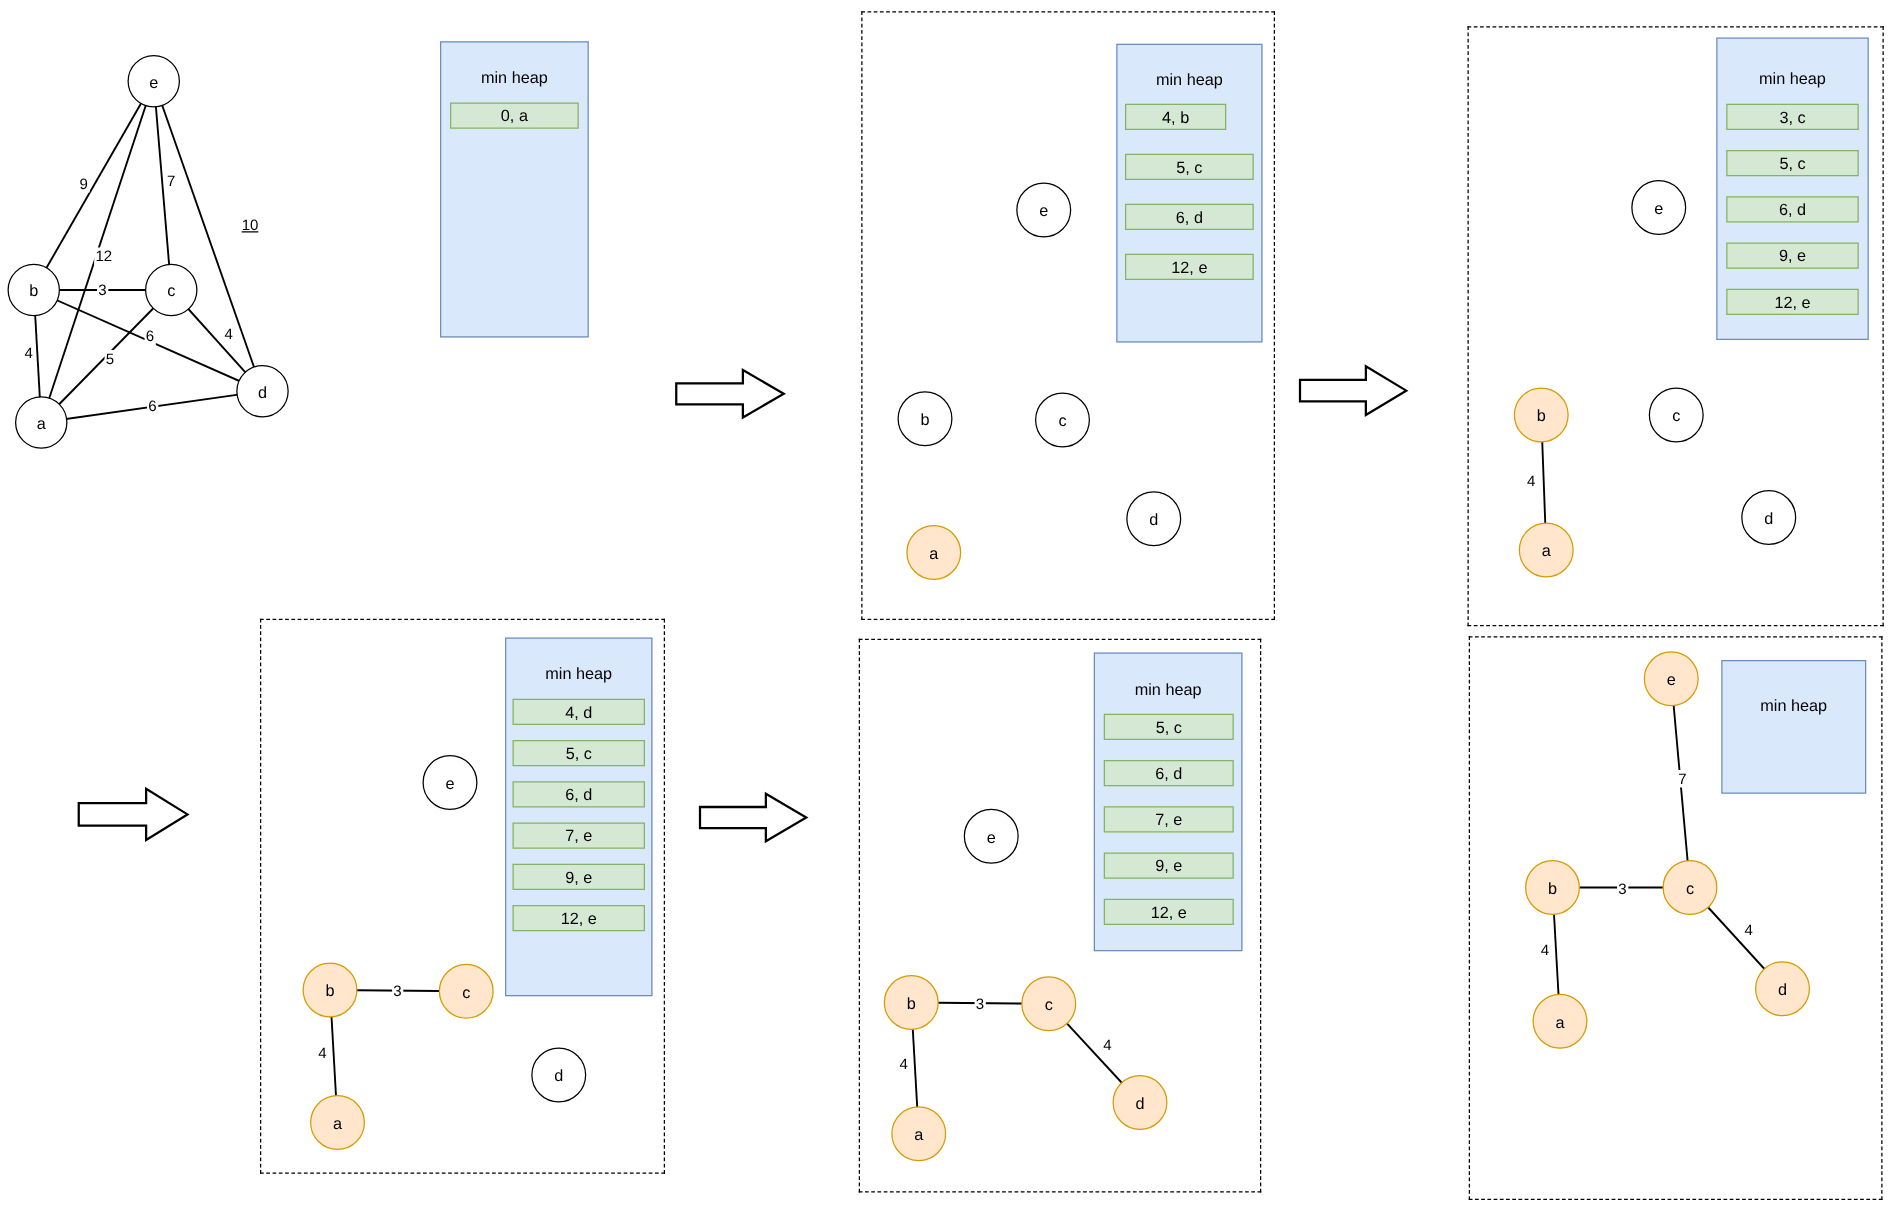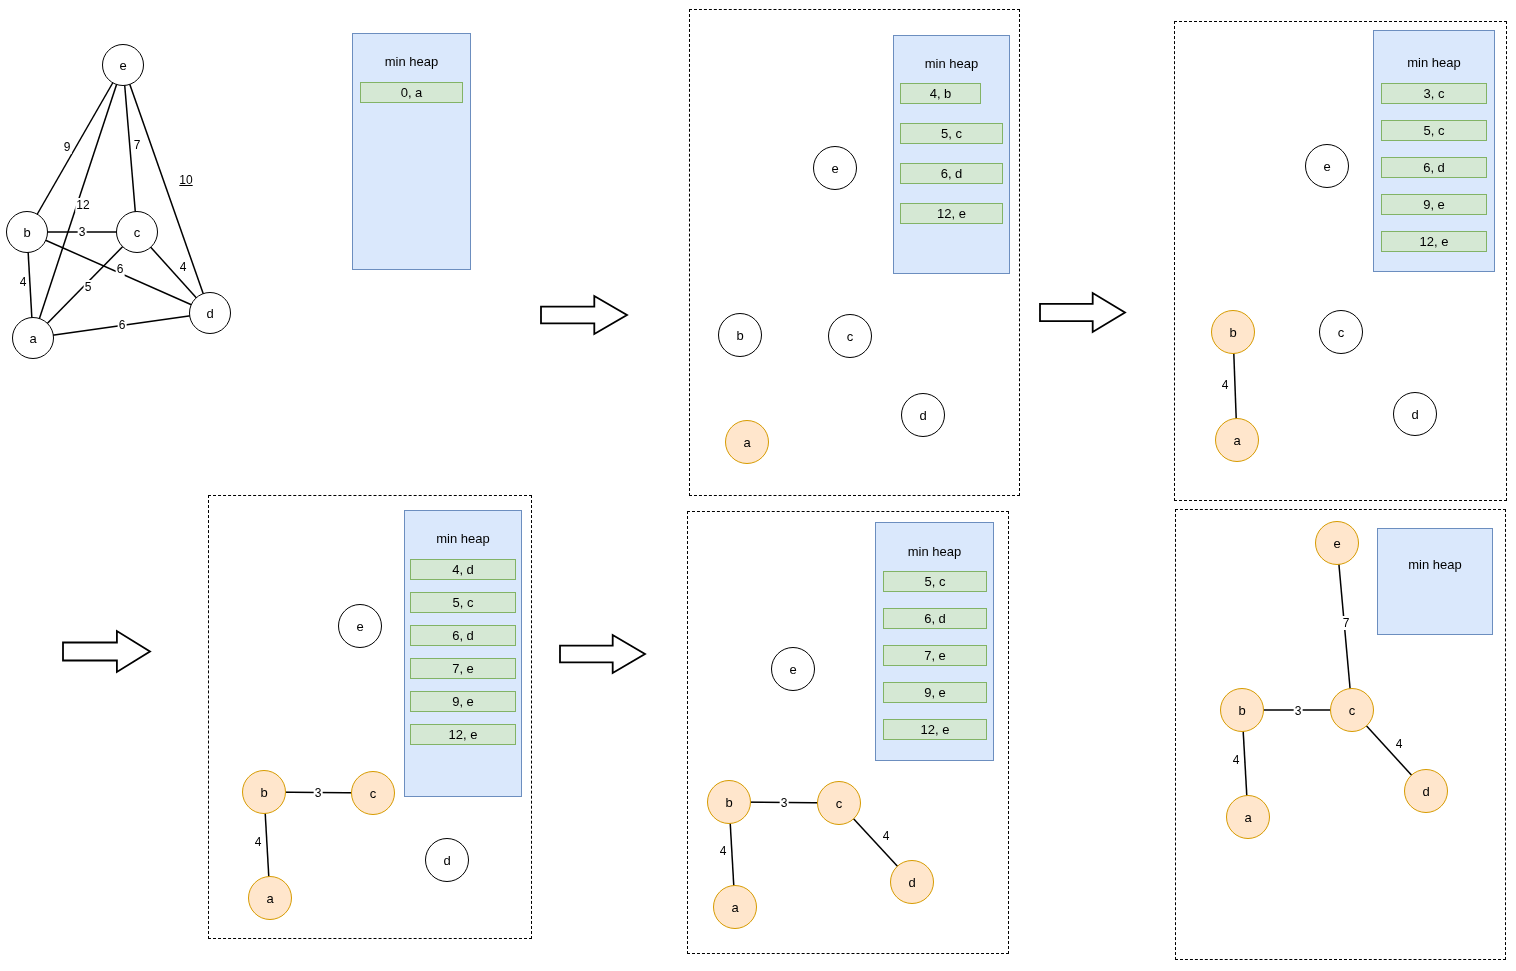--- a/index.html
+++ b/index.html
@@ -61,21 +61,21 @@
       <line x1="1242" y1="710" x2="1352" y2="710" stroke="#000000" stroke-width="1.5"></line>
       <line x1="1352" y1="710" x2="1426" y2="791" stroke="#000000" stroke-width="1.5"></line>
       <line x1="1242" y1="710" x2="1248" y2="817" stroke="#000000" stroke-width="1.5"></line>
       <polygon points="541,306.6 594.3,306.6 594.3,296 627,315 594.3,334 594.3,323.4 541,323.4" fill="#ffffff" stroke="#000000" stroke-width="1.8" stroke-linejoin="miter"></polygon>
       <polygon points="1040,303.9 1092.7,303.9 1092.7,293 1125,312.5 1092.7,332 1092.7,321.1 1040,321.1" fill="#ffffff" stroke="#000000" stroke-width="1.8" stroke-linejoin="miter"></polygon>
       <polygon points="63,642.5 116.9,642.5 116.9,631 150,651.5 116.9,672 116.9,660.5 63,660.5" fill="#ffffff" stroke="#000000" stroke-width="1.8" stroke-linejoin="miter"></polygon>
       <polygon points="560,645.6 612.7,645.6 612.7,635 645,654 612.7,673 612.7,662.4 560,662.4" fill="#ffffff" stroke="#000000" stroke-width="1.8" stroke-linejoin="miter"></polygon>
     </svg>
 <div class="edge-label" style="left: 67px; top: 147px;">9</div>
     <div class="edge-label" style="left: 137px; top: 145px;">7</div>
-    <div class="edge-label" style="left: 186px; top: 180px; text-decoration: underline;">10</div>
+    <div class="edge-label" style="left: 200px; top: 180px; text-decoration: underline;">10</div>
     <div class="edge-label" style="left: 83px; top: 205px;">12</div>
     <div class="edge-label" style="left: 82px; top: 232px;">3</div>
     <div class="edge-label" style="left: 23px; top: 282px;">4</div>
     <div class="edge-label" style="left: 120px; top: 269px;">6</div>
     <div class="edge-label" style="left: 88px; top: 287px;">5</div>
     <div class="edge-label" style="left: 183px; top: 267px;">4</div>
     <div class="edge-label" style="left: 122px; top: 325px;">6</div>
     <div class="heap-box" style="left: 352px; top: 33px; width: 117px; height: 235px; background: rgb(218, 232, 252); border-color: rgb(108, 142, 191);">
       <div class="heap-title" style="top: 20px;">min heap</div>
       <div class="heap-item" style="left: 7px; top: 48px; width: 103px; height: 21px; background: rgb(213, 232, 212); border-color: rgb(130, 179, 102);">0, a</div>

